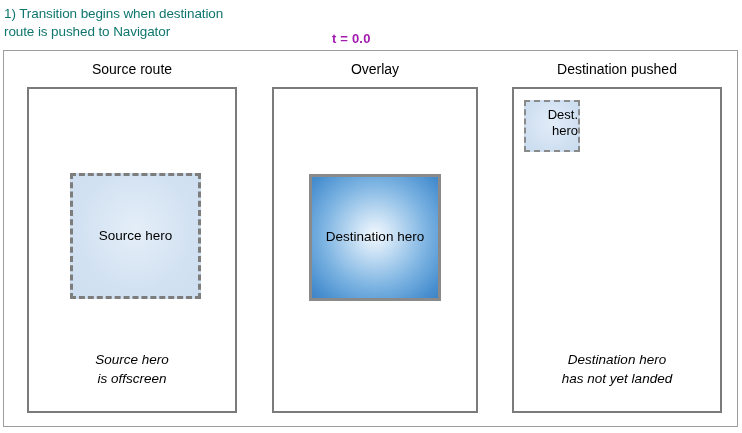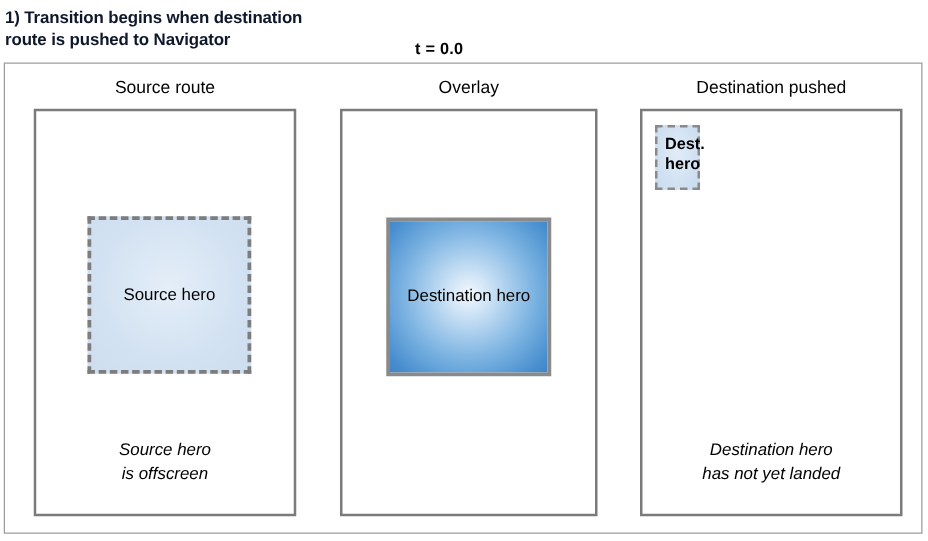--- a/index.html
+++ b/index.html
@@ -16,34 +16,34 @@
     color: #000000;
   }
 
   
   .step-title {
     position: absolute;
     left: 4px;
     top: 5px;
     width: 330px;
     font-size: 13.5px;
-    font-weight: bold;
+    font-weight: normal;
     line-height: 1.32;
     letter-spacing: -0.1px;
-    color: #0f172a;
+    color: #0f766e;
     white-space: pre-line;
   }
   .time-label {
     position: absolute;
     left: 332px;
     top: 31px;
     font-size: 13px;
     font-weight: bold;
     letter-spacing: 0.2px;
-    color: #000000;
+    color: #a21caf;
   }
 
   
   .outer-frame {
     position: absolute;
     left: 3px;
     top: 50px;
     width: 735px;
     height: 377px;
     border: 1px solid #9d9d9d;
@@ -107,30 +107,29 @@
     top: 85px;
     width: 132px;
     height: 127px;
     border: 3px solid #8a8a8a;
     background: radial-gradient(ellipse at 50% 48%, #f2f8fd 0%, #cfe4f6 18%, #7db4e2 58%, #4a90d0 88%, #3f84c6 100%);
   }
 
   .hero-dest {
     left: 10px;
     top: 11px;
-    width: 36px;
+    width: 56px;
     height: 52px;
     border: 2px dashed #8a8a8a;
     background: radial-gradient(ellipse at 50% 45%, #e2ecf8 0%, #d0e0f1 70%, #c9dcef 100%);
     display: block;
     padding: 5px 0 0 6px;
     font-size: 13px;
     line-height: 1.22;
     text-align: right;
-    font-weight: bold;
   }
 
   
   .panel-note {
     position: absolute;
     left: 0;
     right: 0;
     top: 262px;
     text-align: center;
     font-style: italic;

